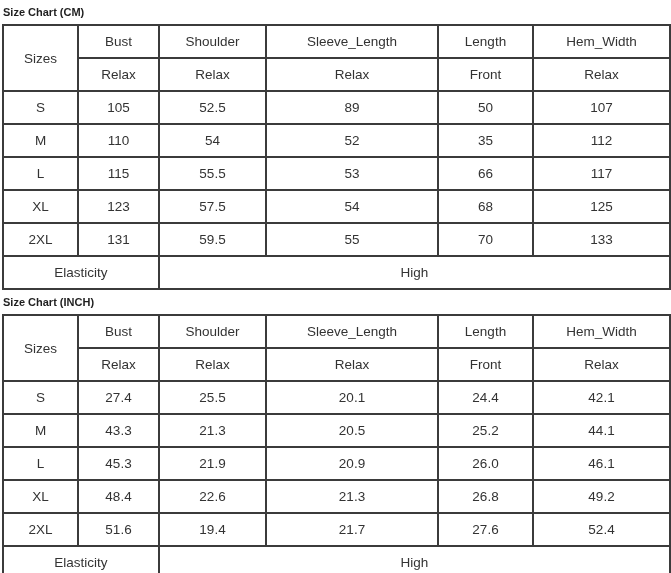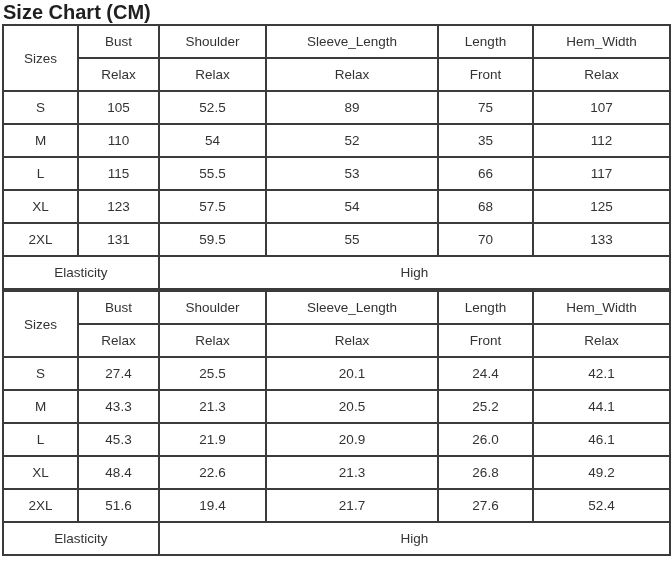--- a/index.html
+++ b/index.html
@@ -8,21 +8,21 @@
     background: #ffffff;
     font-family: "Liberation Sans", "DejaVu Sans", sans-serif;
   }
   .page {
     width: 671px;
     height: 573px;
     background: #ffffff;
     overflow: hidden;
   }
   .chart-title {
-    font-size: 20px;
+    font-size: 11px;
     font-weight: bold;
     color: #1f1f1f;
     padding: 4px 0 3px 3px;
     line-height: 17px;
   }
   table.size-table {
     border-collapse: collapse;
     table-layout: fixed;
     width: 667px;
     margin-left: 2px;
@@ -77,21 +77,21 @@
         <th>Relax</th>
         <th>Relax</th>
         <th>Front</th>
         <th>Relax</th>
       </tr>
       <tr>
         <td>S</td>
         <td>105</td>
         <td>52.5</td>
         <td>89</td>
-        <td>75</td>
+        <td>50</td>
         <td>107</td>
       </tr>
       <tr>
         <td>M</td>
         <td>110</td>
         <td>54</td>
         <td>52</td>
         <td>35</td>
         <td>112</td>
       </tr>
@@ -119,20 +119,21 @@
         <td>70</td>
         <td>133</td>
       </tr>
       <tr>
         <td colspan="2">Elasticity</td>
         <td colspan="4">High</td>
       </tr>
     </tbody>
   </table>
 
+  <div class="chart-title">Size Chart (INCH)</div>
 
   <table class="size-table">
     <colgroup>
       <col class="c-sizes">
         <col class="c-bust">
         <col class="c-shoulder">
       <col class="c-sleeve">
         <col class="c-length">
         <col class="c-hem">
     </colgroup>

